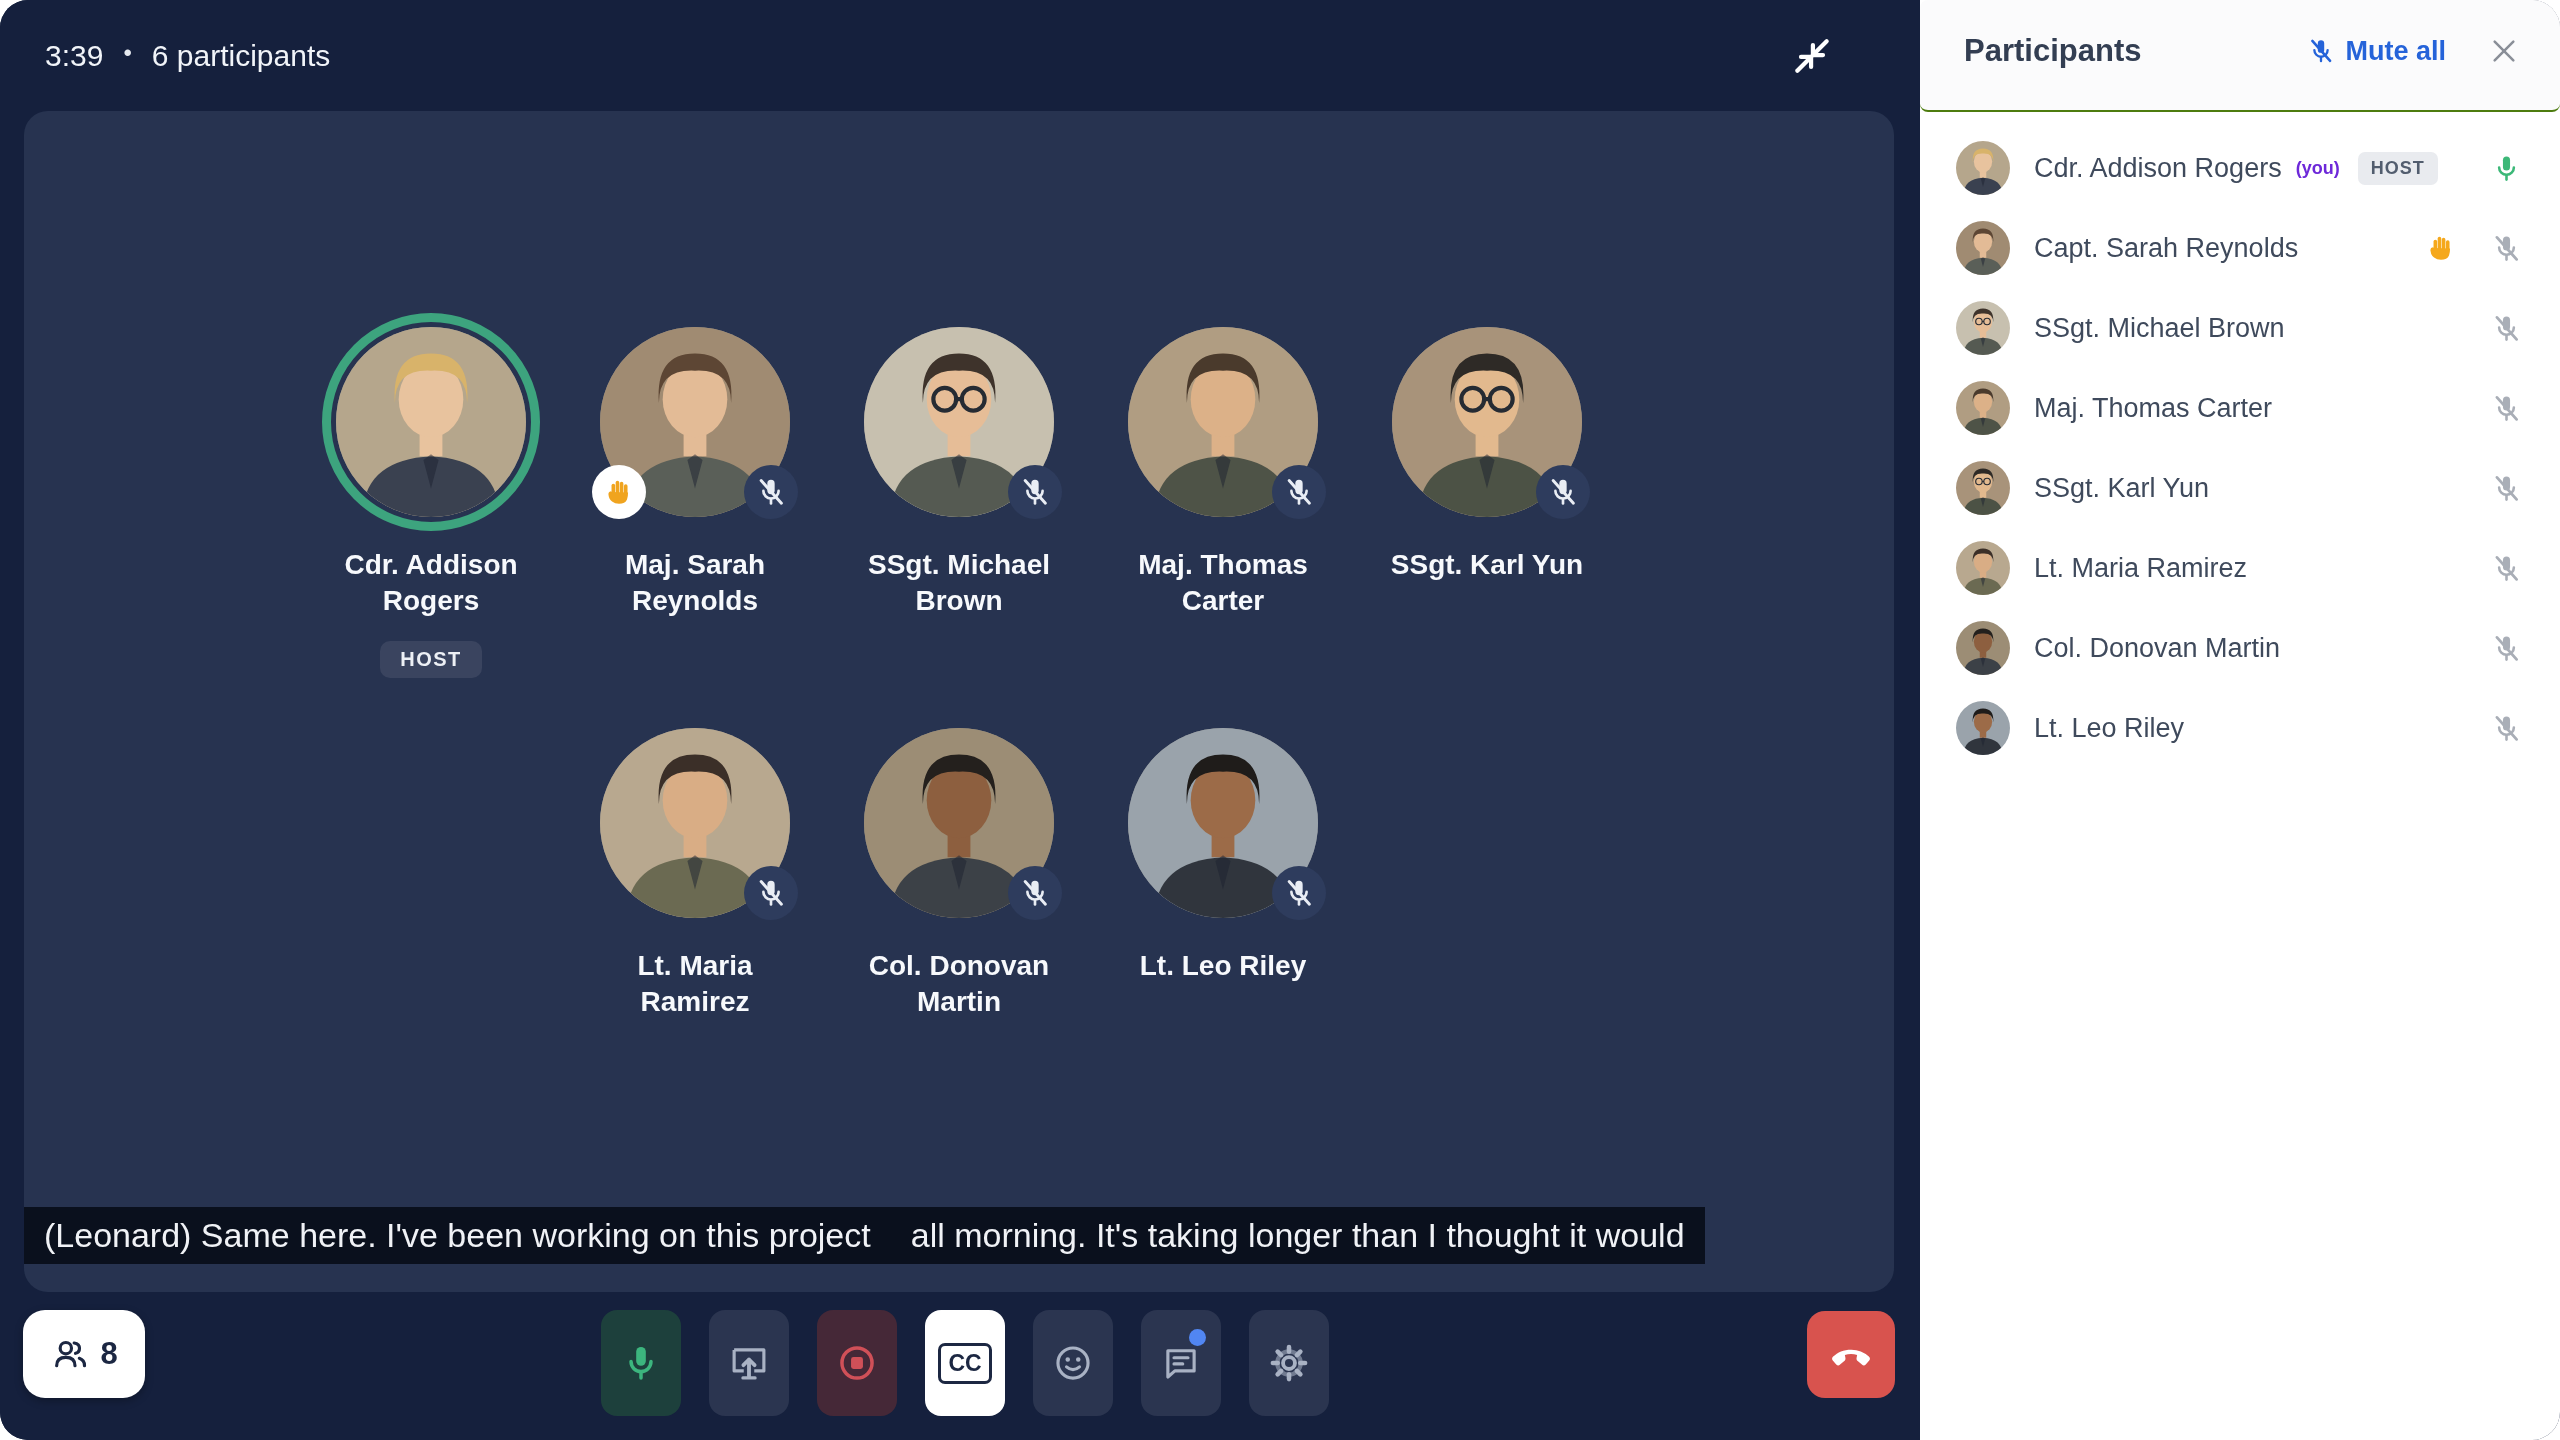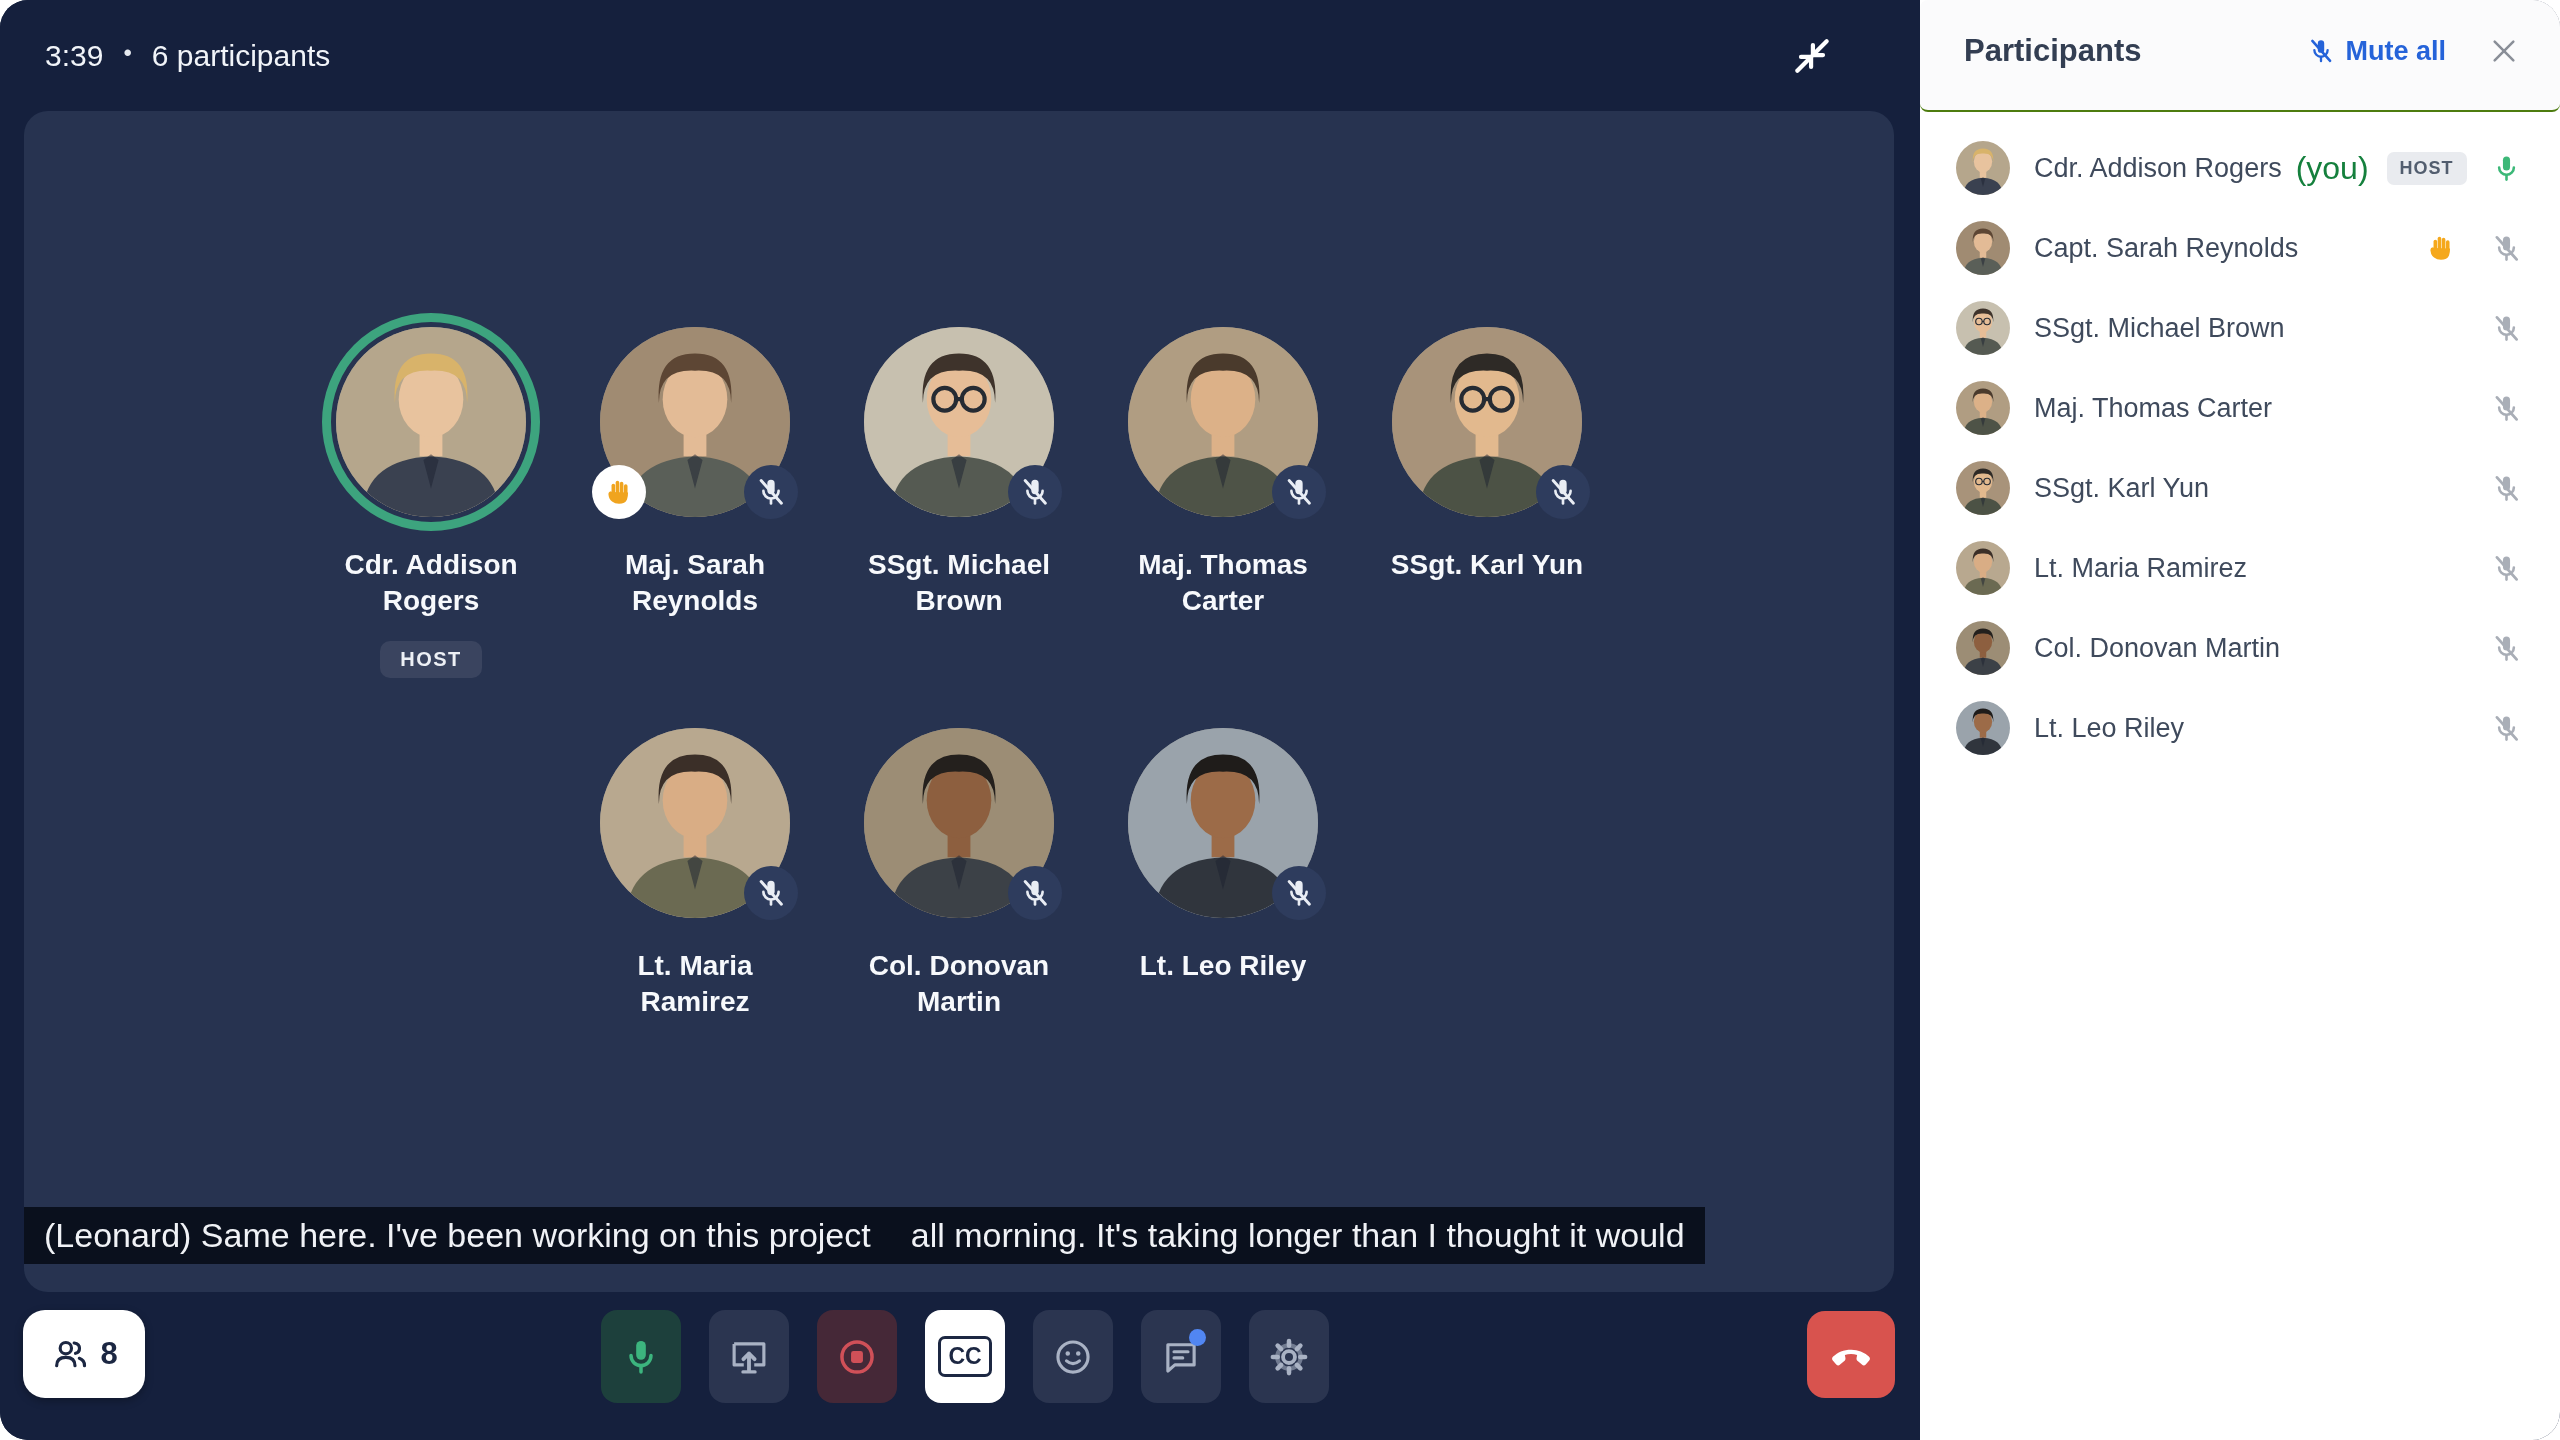--- a/index.html
+++ b/index.html
@@ -30,21 +30,21 @@
   .tile-name{margin-top:30px;max-width:214px;text-align:center;color:#f7f9fc;font-size:28px;font-weight:600;line-height:36px;}
   .tile-host-badge{margin-top:22px;background:#3a445f;color:#edf0f5;font-size:20px;font-weight:700;letter-spacing:1.5px;padding:7px 20px;border-radius:10px;}
 
   .captions{position:absolute;left:0;right:0;bottom:28px;display:flex;align-items:center;}
   .cap-line{background:#0a101d;color:#f0f2f6;font-size:34px;line-height:41px;padding:8px 20px;white-space:nowrap;}
 
   .bottombar{position:absolute;left:0;bottom:42px;width:1920px;height:88px;}
   .count-pill{position:absolute;left:23px;top:0;width:122px;height:88px;background:#ffffff;border-radius:22px;border:none;cursor:pointer;display:flex;align-items:center;justify-content:center;gap:10px;color:#1c2742;font-size:31px;font-weight:600;box-shadow:0 3px 8px rgba(0,0,0,.28);font-family:inherit;}
   .count-pill svg{width:40px;height:40px;}
   .controls{position:absolute;left:601px;top:0;display:flex;gap:28px;}
-  .ctl{width:80px;height:93px;border-radius:16px;border:none;cursor:pointer;display:flex;align-items:center;justify-content:center;background:#2b3550;color:#a9b2c4;position:relative;padding:0;}
+  .ctl{width:80px;height:106px;border-radius:16px;border:none;cursor:pointer;display:flex;align-items:center;justify-content:center;background:#2b3550;color:#a9b2c4;position:relative;padding:0;}
   .ctl svg{width:42px;height:42px;}
   .ctl.mic-btn{background:#1d403c;color:#3cb57e;}
   .ctl.record-btn{background:#452837;color:#d05058;}
   .ctl.cc-btn{background:#ffffff;color:#1c2742;}
   .cc-glyph{border:3px solid #1c2742;border-radius:7px;font-size:23px;font-weight:800;padding:4px 7px;letter-spacing:0;}
   .chat-dot{position:absolute;top:19px;right:15px;width:17px;height:17px;border-radius:50%;background:#5186f2;}
   .hangup-btn{position:absolute;left:1807px;top:1px;width:88px;height:87px;background:#d8534e;border:none;border-radius:18px;cursor:pointer;display:flex;align-items:center;justify-content:center;color:#ffffff;}
   .hangup-btn svg{width:46px;height:46px;}
 
   
@@ -53,21 +53,21 @@
   .panel-title{margin:0;font-size:31px;font-weight:700;color:#333e52;flex:1;}
   .mute-all{display:flex;align-items:center;gap:10px;background:transparent;border:none;cursor:pointer;color:#2563d9;font-size:27px;font-weight:600;font-family:inherit;padding:0;}
   .mute-all svg{width:28px;height:28px;}
   .close-btn{margin-left:42px;background:transparent;border:none;cursor:pointer;color:#8a8f98;padding:0;display:flex;}
   .close-btn svg{width:32px;height:32px;}
   .plist{list-style:none;margin:0;padding:16px 38px 0 36px;}
   .prow{height:80px;display:flex;align-items:center;}
   .pav{width:54px;height:54px;border-radius:50%;overflow:hidden;flex:none;margin-right:24px;}
   .pav svg{display:block;width:100%;height:100%;}
   .pname{font-size:27px;color:#3f4a5c;}
-  .pyou{margin-left:14px;font-size:32px;color:#15803d;}
+  .pyou{margin-left:14px;font-size:18px;color:#6d28d9;font-weight:bold;}
   .phost{margin-left:18px;background:#e9ebef;color:#525d6e;font-size:18px;font-weight:700;letter-spacing:1px;padding:6px 13px;border-radius:7px;}
   .pspacer{flex:1;}
   .hand-ic{color:#f5a81c;margin-right:34px;display:flex;}
   .hand-ic svg{width:32px;height:32px;}
   .mic-ic{display:flex;}
   .mic-ic svg{width:31px;height:31px;}
   .mic-ic.on{color:#3cb878;}
   .mic-ic.off{color:#a9aeb7;}
 
   [data-icon="mic"] .slash{display:none;}

